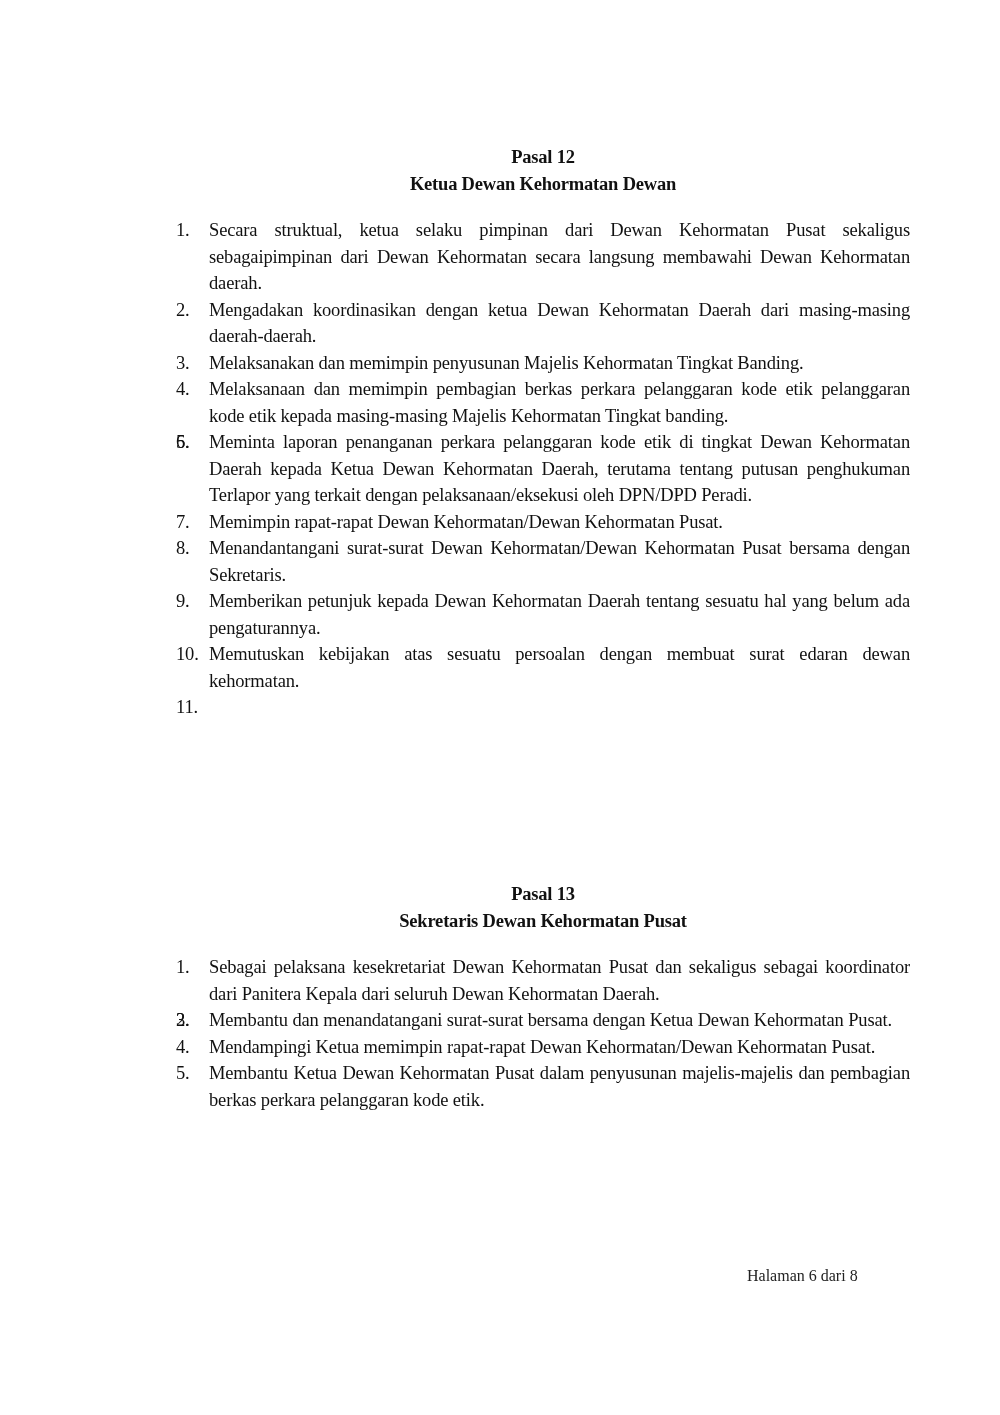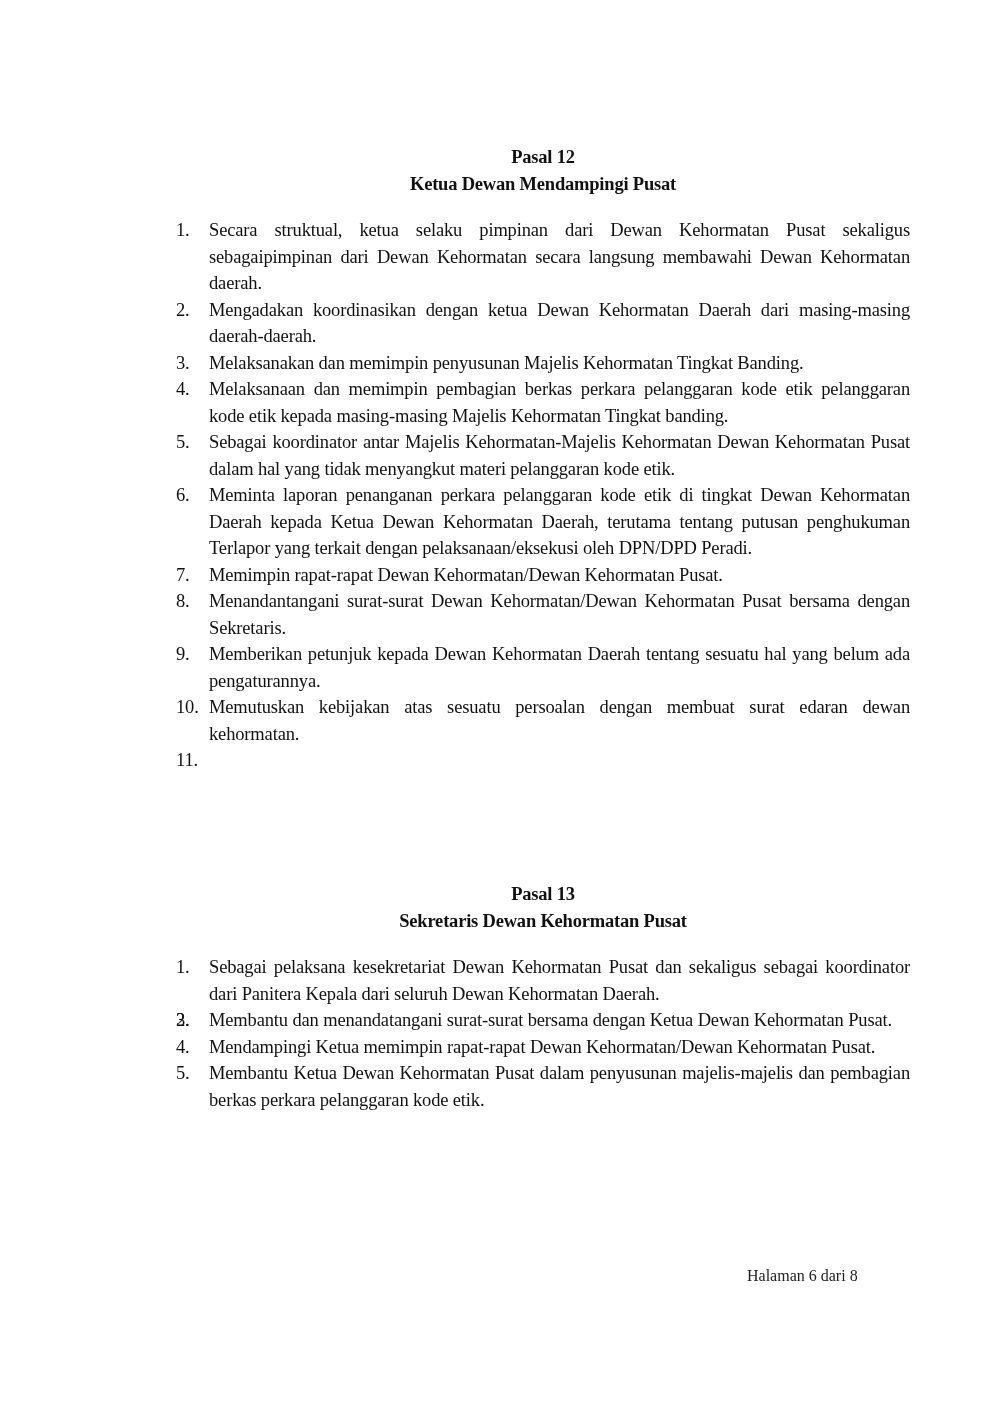--- a/index.html
+++ b/index.html
@@ -65,28 +65,28 @@
     }
   </style>
 </head>
 <body>
 
 <div class="page">
 
   <div class="section section-1">
     <div class="heading-block">
       <p class="heading">Pasal 12</p>
-      <p class="heading">Ketua Dewan Mendampingi Pusat</p>
+      <p class="heading">Ketua Dewan Kehormatan Dewan</p>
     </div>
     <ol class="items">
       <li><span class="num">1.</span><span>Secara struktual, ketua selaku pimpinan dari Dewan Kehormatan Pusat sekaligus sebagaipimpinan dari Dewan Kehormatan secara langsung membawahi Dewan Kehormatan daerah.</span></li>
       <li><span class="num">2.</span><span>Mengadakan koordinasikan dengan ketua Dewan Kehormatan Daerah dari masing-masing daerah-daerah.</span></li>
       <li><span class="num">3.</span><span>Melaksanakan dan memimpin penyusunan Majelis Kehormatan Tingkat Banding.</span></li>
       <li><span class="num">4.</span><span>Melaksanaan dan memimpin pembagian berkas perkara pelanggaran kode etik pelanggaran kode etik kepada masing-masing Majelis Kehormatan Tingkat banding.</span></li>
-      <li><span class="num">5.</span><span>Sebagai koordinator antar Majelis Kehormatan-Majelis Kehormatan Dewan Kehormatan Pusat dalam hal yang tidak menyangkut materi pelanggaran kode etik.</span></li>
+      <li><span class="num">5.</span></li>
       <li><span class="num">6.</span><span>Meminta laporan penanganan perkara pelanggaran kode etik di tingkat Dewan Kehormatan Daerah kepada Ketua Dewan Kehormatan Daerah, terutama tentang putusan penghukuman Terlapor yang terkait dengan pelaksanaan/eksekusi oleh DPN/DPD Peradi.</span></li>
       <li><span class="num">7.</span><span>Memimpin rapat-rapat Dewan Kehormatan/Dewan Kehormatan Pusat.</span></li>
       <li><span class="num">8.</span><span>Menandantangani surat-surat Dewan Kehormatan/Dewan Kehormatan Pusat bersama dengan Sekretaris.</span></li>
       <li><span class="num">9.</span><span>Memberikan petunjuk kepada Dewan Kehormatan Daerah tentang sesuatu hal yang belum ada pengaturannya.</span></li>
       <li><span class="num">10.</span><span>Memutuskan kebijakan atas sesuatu persoalan dengan membuat surat edaran dewan kehormatan.</span></li>
       <li><span class="num">11.</span></li>
     </ol>
   </div>
 
   <div class="section section-2">

